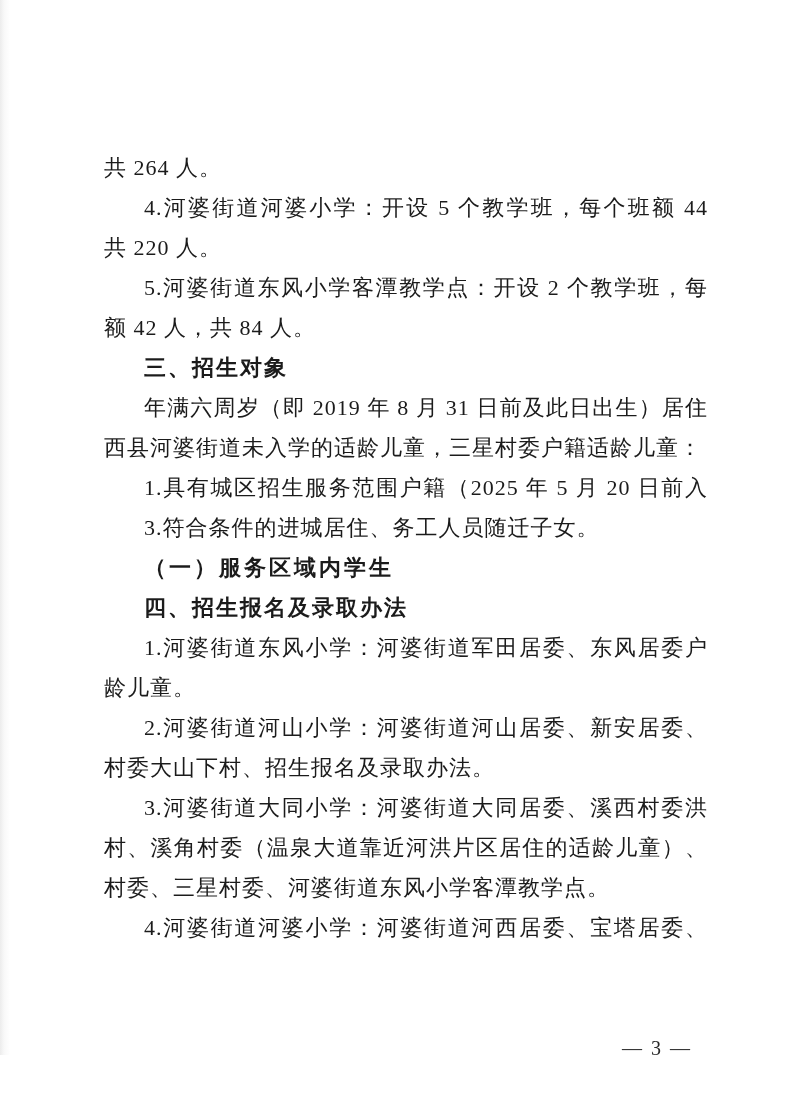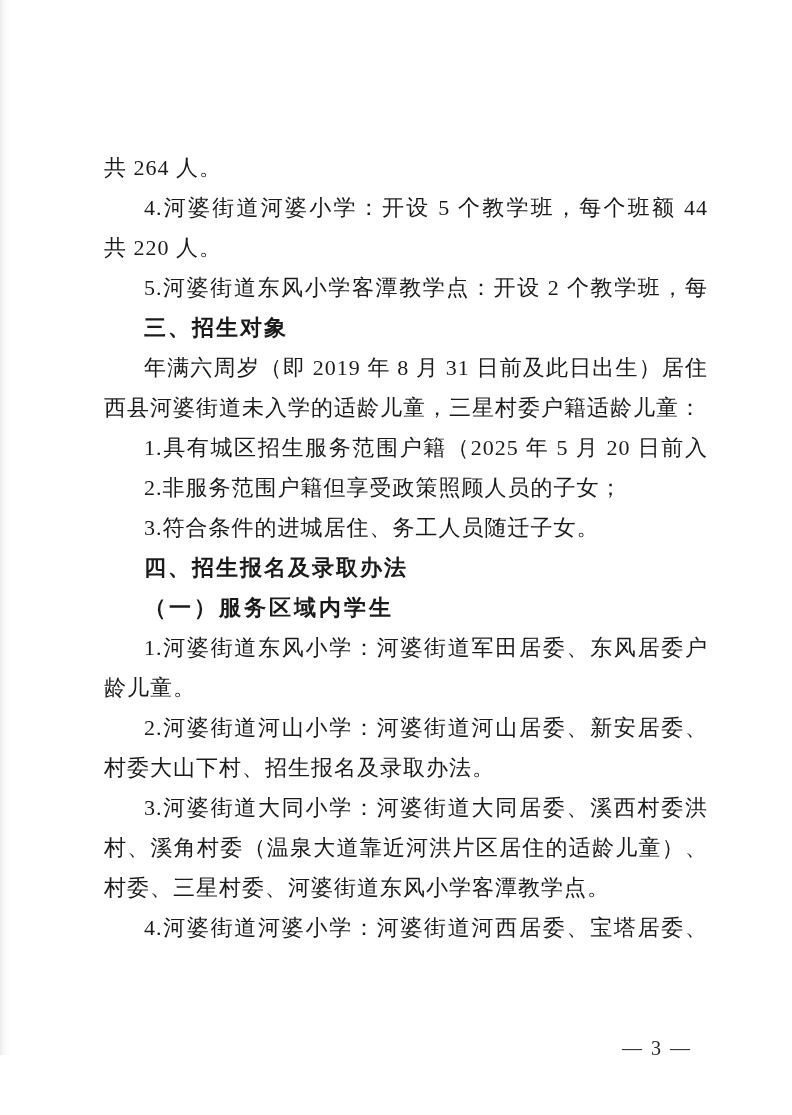--- a/index.html
+++ b/index.html
@@ -65,28 +65,28 @@
 </style>
 </head>
 <body>
 
 <div class="page">
   <div class="content" id="doc-content">
       <div class="line body">共 264 人。</div>
       <div class="line body indent full">4.河婆街道河婆小学：开设 5 个教学班，每个班额 44 人，</div>
       <div class="line body">共 220 人。</div>
       <div class="line body indent full">5.河婆街道东风小学客潭教学点：开设 2 个教学班，每个班</div>
+      <div class="line body">额 42 人，共 84 人。</div>
       <div class="line heading-hei indent">三、招生对象</div>
       <div class="line body indent full">年满六周岁（即 2019 年 8 月 31 日前及此日出生）居住在揭</div>
       <div class="line body">西县河婆街道未入学的适龄儿童，三星村委户籍适龄儿童：</div>
       <div class="line body indent full">1.具有城区招生服务范围户籍（2025 年 5 月 20 日前入户）；</div>
-      <div class="line body indent">2.非服务范围户籍但享受政策照顾人员的子女；</div>
       <div class="line body indent">3.符合条件的进城居住、务工人员随迁子女。</div>
+      <div class="line heading-kai indent">（一）服务区域内学生</div>
       <div class="line heading-hei indent">四、招生报名及录取办法</div>
-      <div class="line heading-kai indent">（一）服务区域内学生</div>
       <div class="line body indent full">1.河婆街道东风小学：河婆街道军田居委、东风居委户籍适</div>
       <div class="line body">龄儿童。</div>
       <div class="line body indent full">2.河婆街道河山小学：河婆街道河山居委、新安居委、溪西</div>
       <div class="line body">村委大山下村、招生报名及录取办法。</div>
       <div class="line body indent full">3.河婆街道大同小学：河婆街道大同居委、溪西村委洪屋楼</div>
       <div class="line body full">村、溪角村委（温泉大道靠近河洪片区居住的适龄儿童）、河东</div>
       <div class="line body">村委、三星村委、河婆街道东风小学客潭教学点。</div>
       <div class="line body indent full">4.河婆街道河婆小学：河婆街道河西居委、宝塔居委、庙垅</div>
     </div>
   <div class="footer">— 3 —</div>

